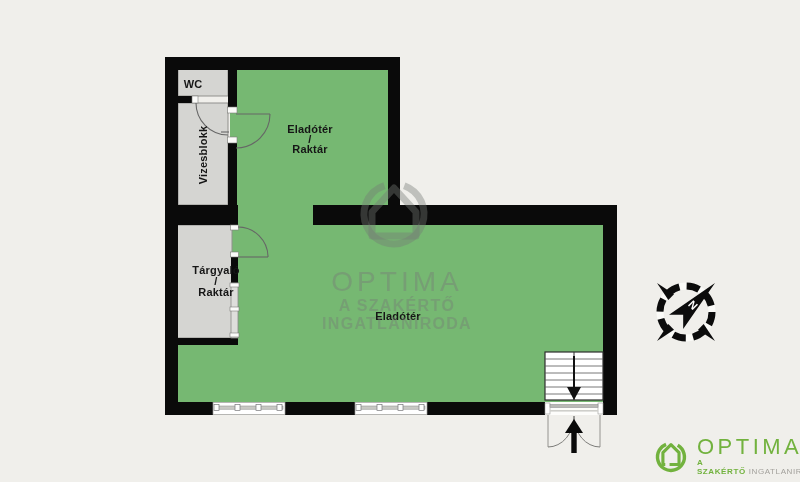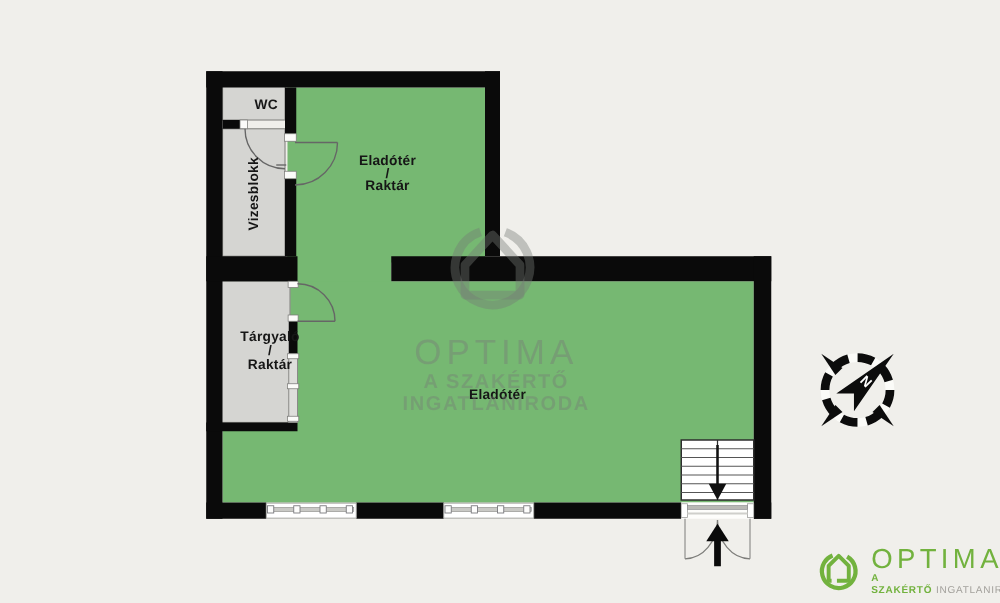--- a/index.html
+++ b/index.html
@@ -147,21 +147,21 @@
         <polygon points="0,-41 -4,-21 4,-21" transform="rotate(225)"></polygon>
         <polygon points="0,-41 -4,-21 4,-21" transform="rotate(315)"></polygon>
       </g>
       <g transform="rotate(45)">
         <polygon points="0,-41 -10,14 0,4 10,14" fill="#0c0c0c"></polygon>
         <text x="0" y="-6" text-anchor="middle" font-size="11" font-weight="bold" fill="#ffffff" font-family="Liberation Sans, sans-serif">N</text>
       </g>
     </g>
   </svg>
 
-  <div class="plan-label" style="left:182px;top:78px;width:62px;">WC</div>
+  <div class="plan-label" style="left:162px;top:78px;width:62px;">WC</div>
 
   <div class="plan-label vertical" style="left:153px;top:147px;width:100px;height:16px;line-height:16px;">Vizesblokk</div>
 
   <div class="plan-label multi3" style="left:250px;top:124px;width:120px;">
     <div>Eladótér</div>
     <div>/</div>
     <div>Raktár</div>
   </div>
 
   <div class="plan-label t3" style="left:166px;top:265px;width:100px;">

